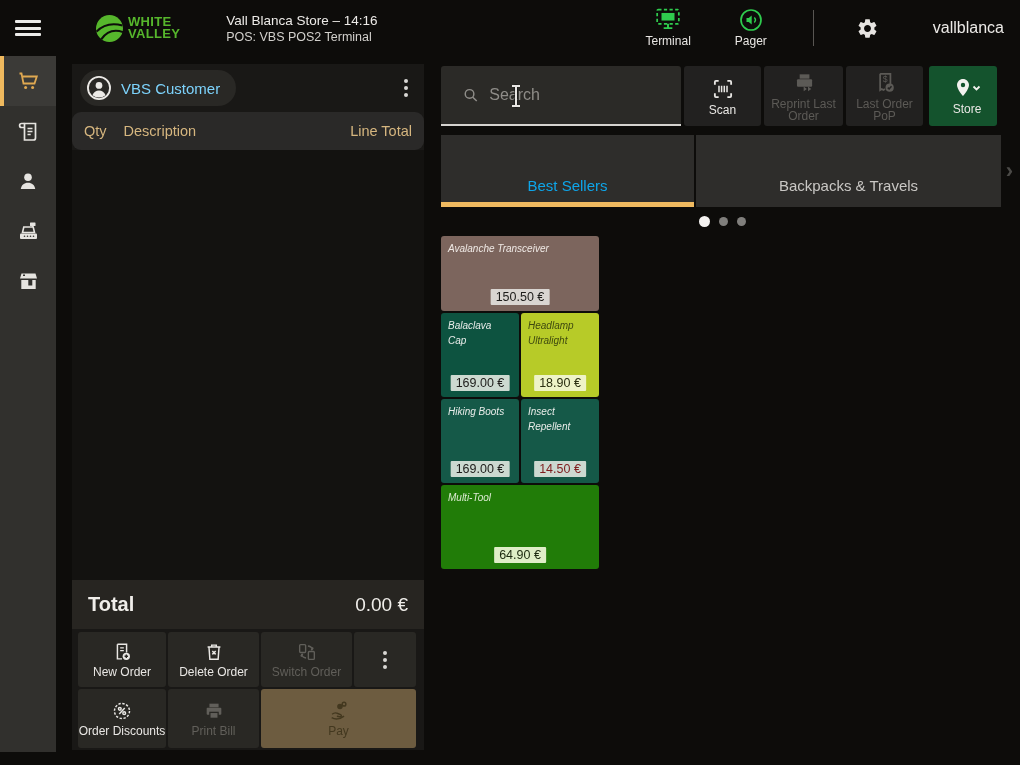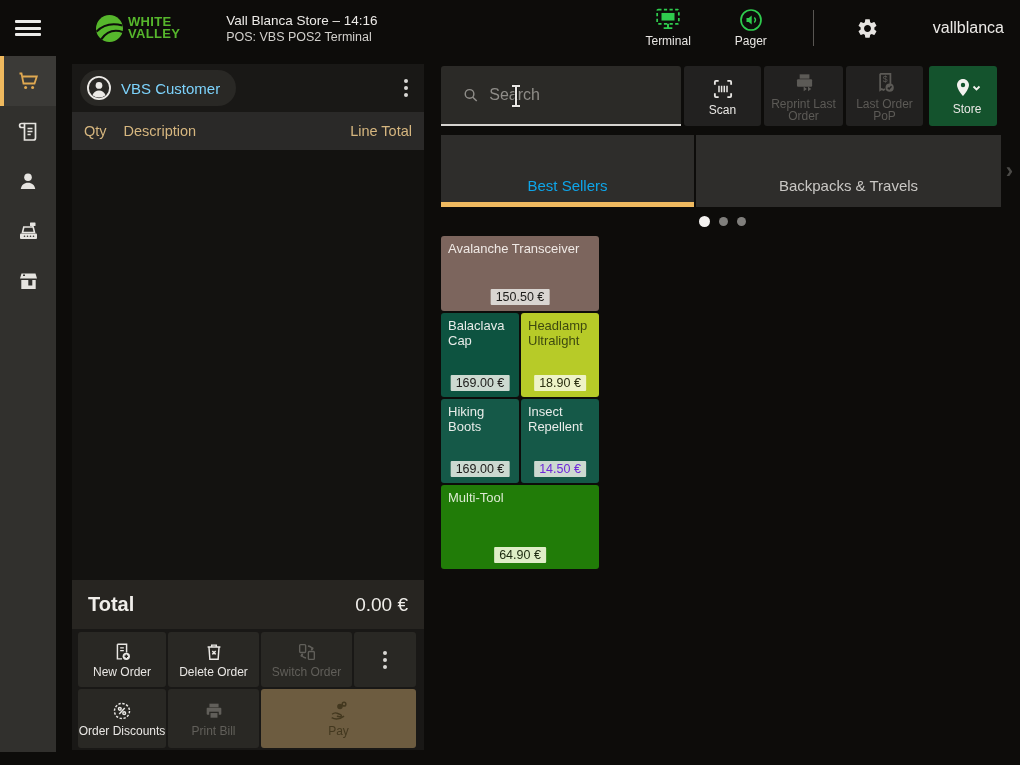--- a/index.html
+++ b/index.html
@@ -33,21 +33,21 @@
 
   
   .order-panel { position:absolute; left:72px; top:64px; width:352px; height:686px;
                  background:#191816; display:flex; flex-direction:column; }
   .cust-row { height:48px; display:flex; align-items:center; padding:0 10px 0 8px; }
   .cust-chip { display:flex; align-items:center; gap:9px; background:#292825; border-radius:20px;
                height:36px; padding:0 16px 0 6px; color:#7dd3fc; font-size:15px; cursor:pointer; }
   .kebab { margin-left:auto; display:flex; flex-direction:column; gap:3px; padding:6px; cursor:pointer; }
   .kebab i { width:4px; height:4px; border-radius:50%; background:#d9d7d4; }
   .cols-row { height:38px; background:#2a2928; display:flex; align-items:center;
-              color:#d6b67f; font-size:14.5px; padding:0 12px; }
+              color:#d6b67f; font-size:14.5px; padding:0 12px;border-radius:9px; }
   .cols-row .desc { margin-left:17px; }
   .cols-row .lt { margin-left:auto; }
   .order-body { flex:1; background:#131210; }
   .total-row { background:#272521; display:flex; align-items:center; justify-content:space-between;
                padding:13px 16px; color:#f0eeea; }
   .total-row .t-lbl { font-size:20px; font-weight:bold; }
   .total-row .t-val { font-size:19px; }
   .ctrl-grid { padding:3px 6px 2px 6px; display:grid; grid-template-columns:88px 91px 91px 62px;
                grid-template-rows:55px 59px; gap:2px; }
   .ctrl-btn { background:#292824; border-radius:3px; display:flex; flex-direction:column;
@@ -87,21 +87,21 @@
                    font-weight:bold; cursor:pointer; line-height:20px; }
   .dots-row { margin-top:7px; display:flex; justify-content:center; align-items:center; gap:9px; height:14px; }
   .dot { width:9px; height:9px; border-radius:50%; background:#807f7c; cursor:pointer; }
   .dot.active { width:11px; height:11px; background:#f4f2f0; }
 
   
   .prod-grid { margin-top:8px; width:158px; display:grid; grid-template-columns:78px 78px;
                grid-template-rows:75px 84px 84px 84px; gap:2px; }
   .prod-card { border-radius:3px; position:relative; padding:5px 7px; cursor:pointer; overflow:hidden; }
   .prod-card.span2 { grid-column:span 2; }
-  .prod-name { font-size:13px; line-height:15px; }
+  .prod-name { font-size:10px; line-height:15px;font-style:italic; }
   .prod-tag { position:absolute; bottom:6px; left:50%; transform:translateX(-50%);
               font-size:12.5px; padding:1px 5px; white-space:nowrap; border-radius:1px; }
 
   svg { display:block; }
 </style>
 </head>
 <body>
 
 <div class="topbar">
   <div class="burger">
@@ -369,20 +369,20 @@
       <div class="prod-card" style="background: rgb(183, 203, 40); color: rgb(62, 73, 15);">
         <div class="prod-name">Headlamp Ultralight</div>
         <div class="prod-tag" style="background: rgb(238, 243, 200); color: rgb(42, 46, 16);">18.90 €</div>
       </div>
       <div class="prod-card" style="background: rgb(21, 89, 72); color: rgb(232, 236, 233);">
         <div class="prod-name">Hiking Boots</div>
         <div class="prod-tag" style="background: rgb(204, 217, 208); color: rgb(29, 28, 26);">169.00 €</div>
       </div>
       <div class="prod-card" style="background: rgb(21, 89, 72); color: rgb(232, 236, 233);">
         <div class="prod-name">Insect Repellent</div>
-        <div class="prod-tag" style="background: rgb(204, 217, 208); color: #6d28d9;">14.50 €</div>
+        <div class="prod-tag" style="background: rgb(204, 217, 208); color: #7f1d1d;">14.50 €</div>
       </div>
       <div class="prod-card span2" style="background: rgb(33, 124, 8); color: rgb(220, 234, 210);">
         <div class="prod-name">Multi-Tool</div>
         <div class="prod-tag" style="background: rgb(223, 238, 199); color: rgb(29, 42, 16);">64.90 €</div>
       </div>
     </div>
 </div>
 
 </body></html>

